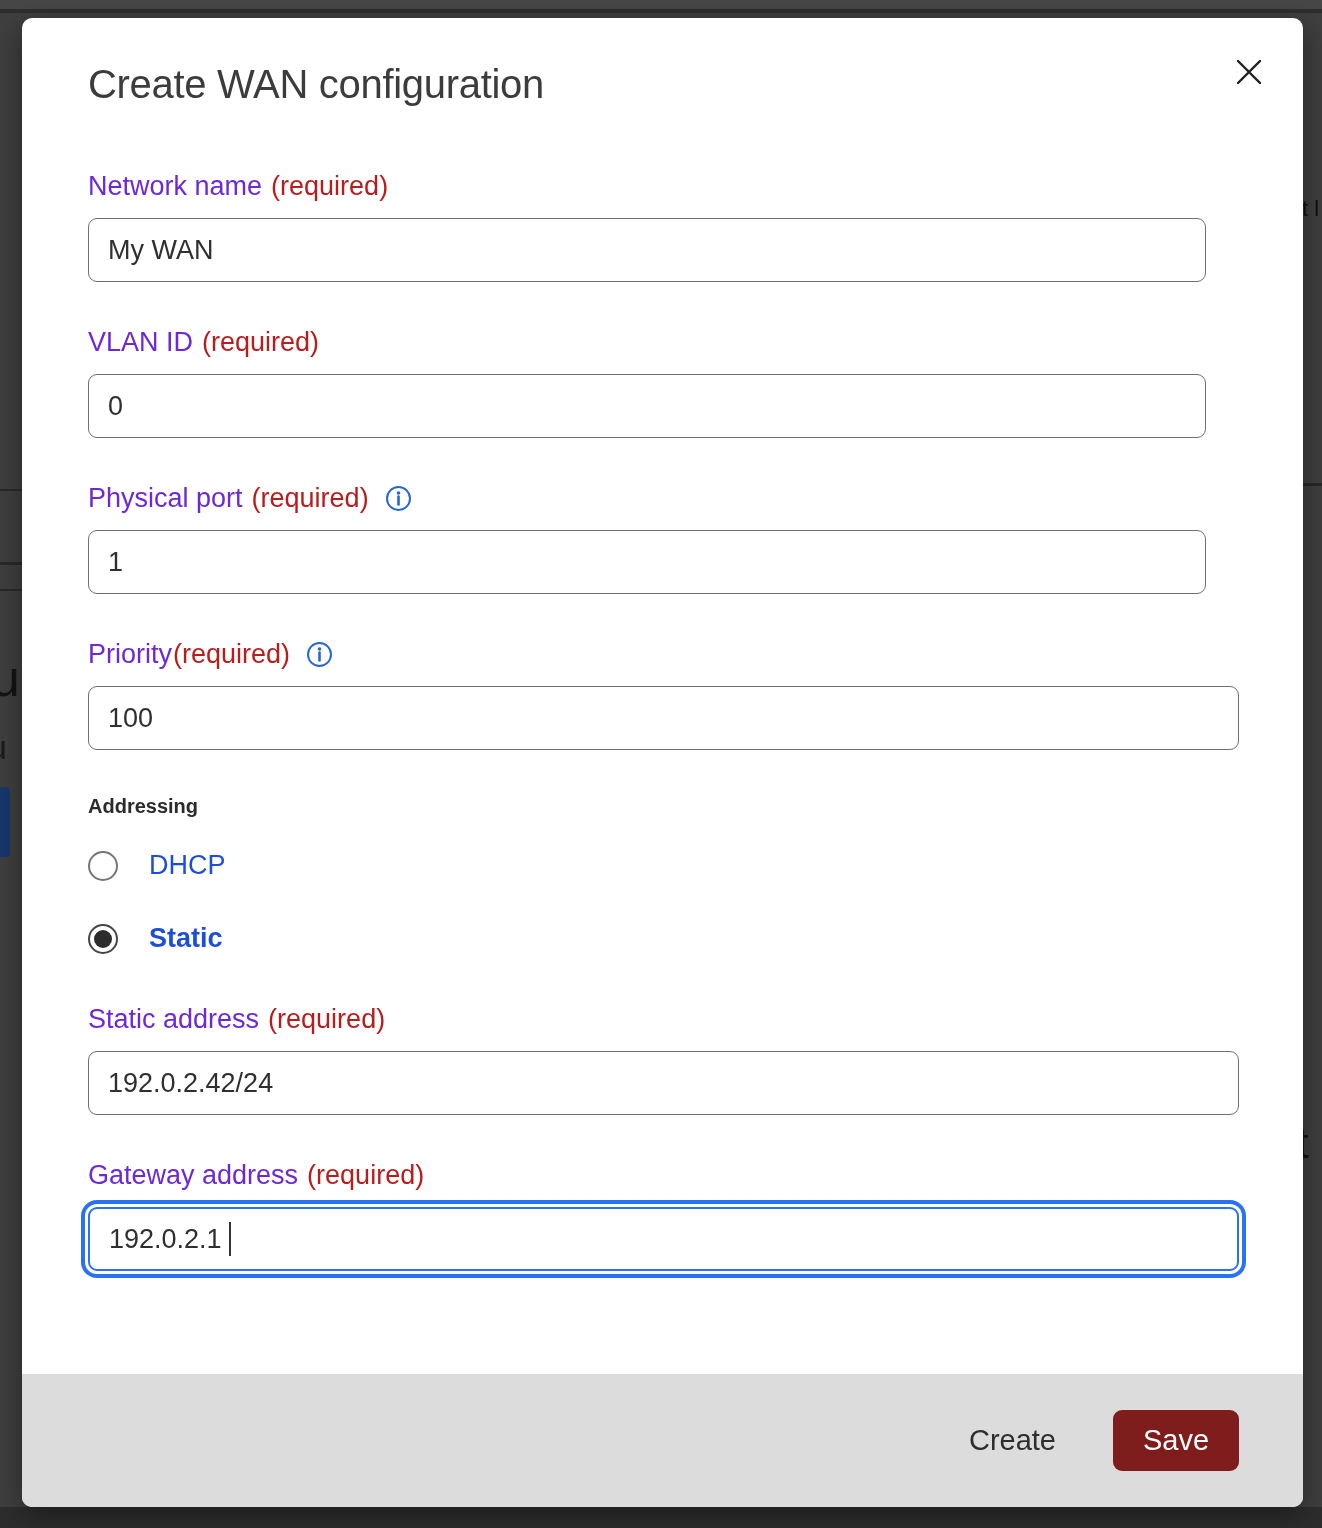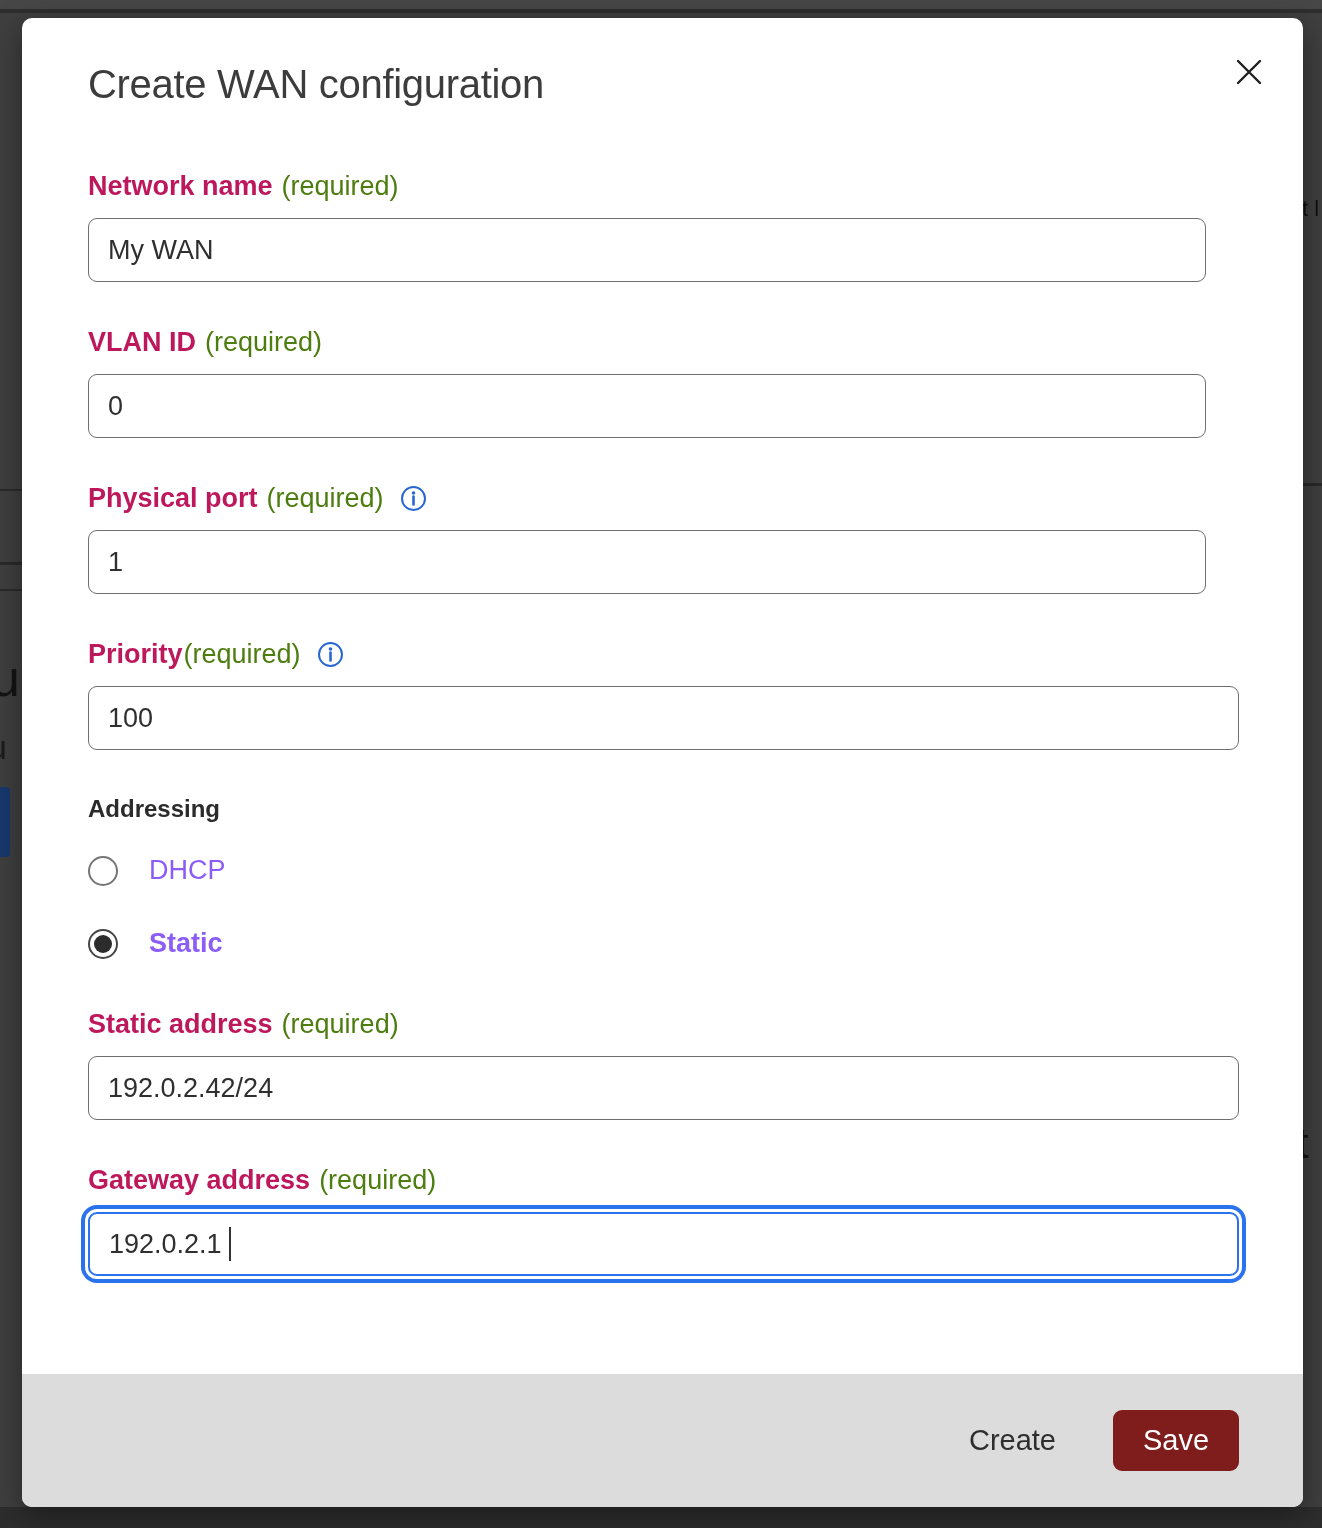--- a/index.html
+++ b/index.html
@@ -38,22 +38,22 @@
   .close {
     position: absolute; top: 34px; right: 34px;
     width: 40px; height: 40px; cursor: pointer;
     display: flex; align-items: center; justify-content: center;
   }
 
   .title { font-size: 40px; font-weight: 400; color: #3c3c3c; letter-spacing: -0.3px; margin: 2px 0 64px 0; }
 
   .group { margin-bottom: 45px; }
   .label-row { display: flex; align-items: center; margin-bottom: 16px; font-size: 27px; }
-  .lbl { font-weight: 700; color: #be185d; }
-  .req { font-weight: 400; color: #4d7c0f; margin-left: 9px; }
+  .lbl { font-weight: 400; color: #6d28d9; }
+  .req { font-weight: 400; color: #b91c1c; margin-left: 9px; }
   .req.tight { margin-left: 1px; }
   .info { width: 27px; height: 27px; margin-left: 16px; cursor: pointer; }
 
   .text-input {
     display: block; width: 1118px; height: 64px;
     border: 1.5px solid #6f6f6f; border-radius: 9px;
     padding: 16px 19px; font-size: 27px; color: #2f2f2f;
     font-family: inherit; background: #fff; outline: none;
   }
   .text-input.wide { width: 1151px; }
@@ -61,28 +61,28 @@
   .text-input.focused {
     width: 1151px;
     border: 2.5px solid #2b72ee;
     box-shadow: 0 0 0 3px #ffffff, 0 0 0 7px #2b72ee;
   }
   .caret {
     position: absolute; left: 141px; top: 15px;
     width: 2px; height: 34px; background: #333;
   }
 
-  .addr-heading { font-size: 24px; font-weight: 700; color: #2b2b2b; margin: 4px 0 32px 0; }
+  .addr-heading { font-size: 20px; font-weight: 700; color: #2b2b2b; margin: 4px 0 32px 0; }
   .radio-row { display: flex; align-items: center; margin-bottom: 42px; cursor: pointer; }
   .radio-row.last { margin-bottom: 50px; }
   .radio { width: 30px; height: 30px; border-radius: 50%; flex: 0 0 auto; }
   .radio.unchecked { border: 2px solid #757575; background: #fff; }
   .radio.checked { border: 2.5px solid #454545; position: relative; background: #fff; }
   .radio.checked::after { content: ""; position: absolute; inset: 4px; border-radius: 50%; background: #2c2c2c; }
-  .radio-label { margin-left: 31px; font-size: 27px; color: #8b5cf6; }
+  .radio-label { margin-left: 31px; font-size: 27px; color: #1d4ed8; }
   .radio-label.bold { font-weight: 700; }
 
   .footer {
     height: 133px; background: #dcdcdd;
     border-radius: 0 0 10px 10px;
     display: flex; align-items: center; justify-content: flex-end;
     padding: 0 64px;
   }
   .cancel-btn {
     background: none; border: none; font-family: inherit;

